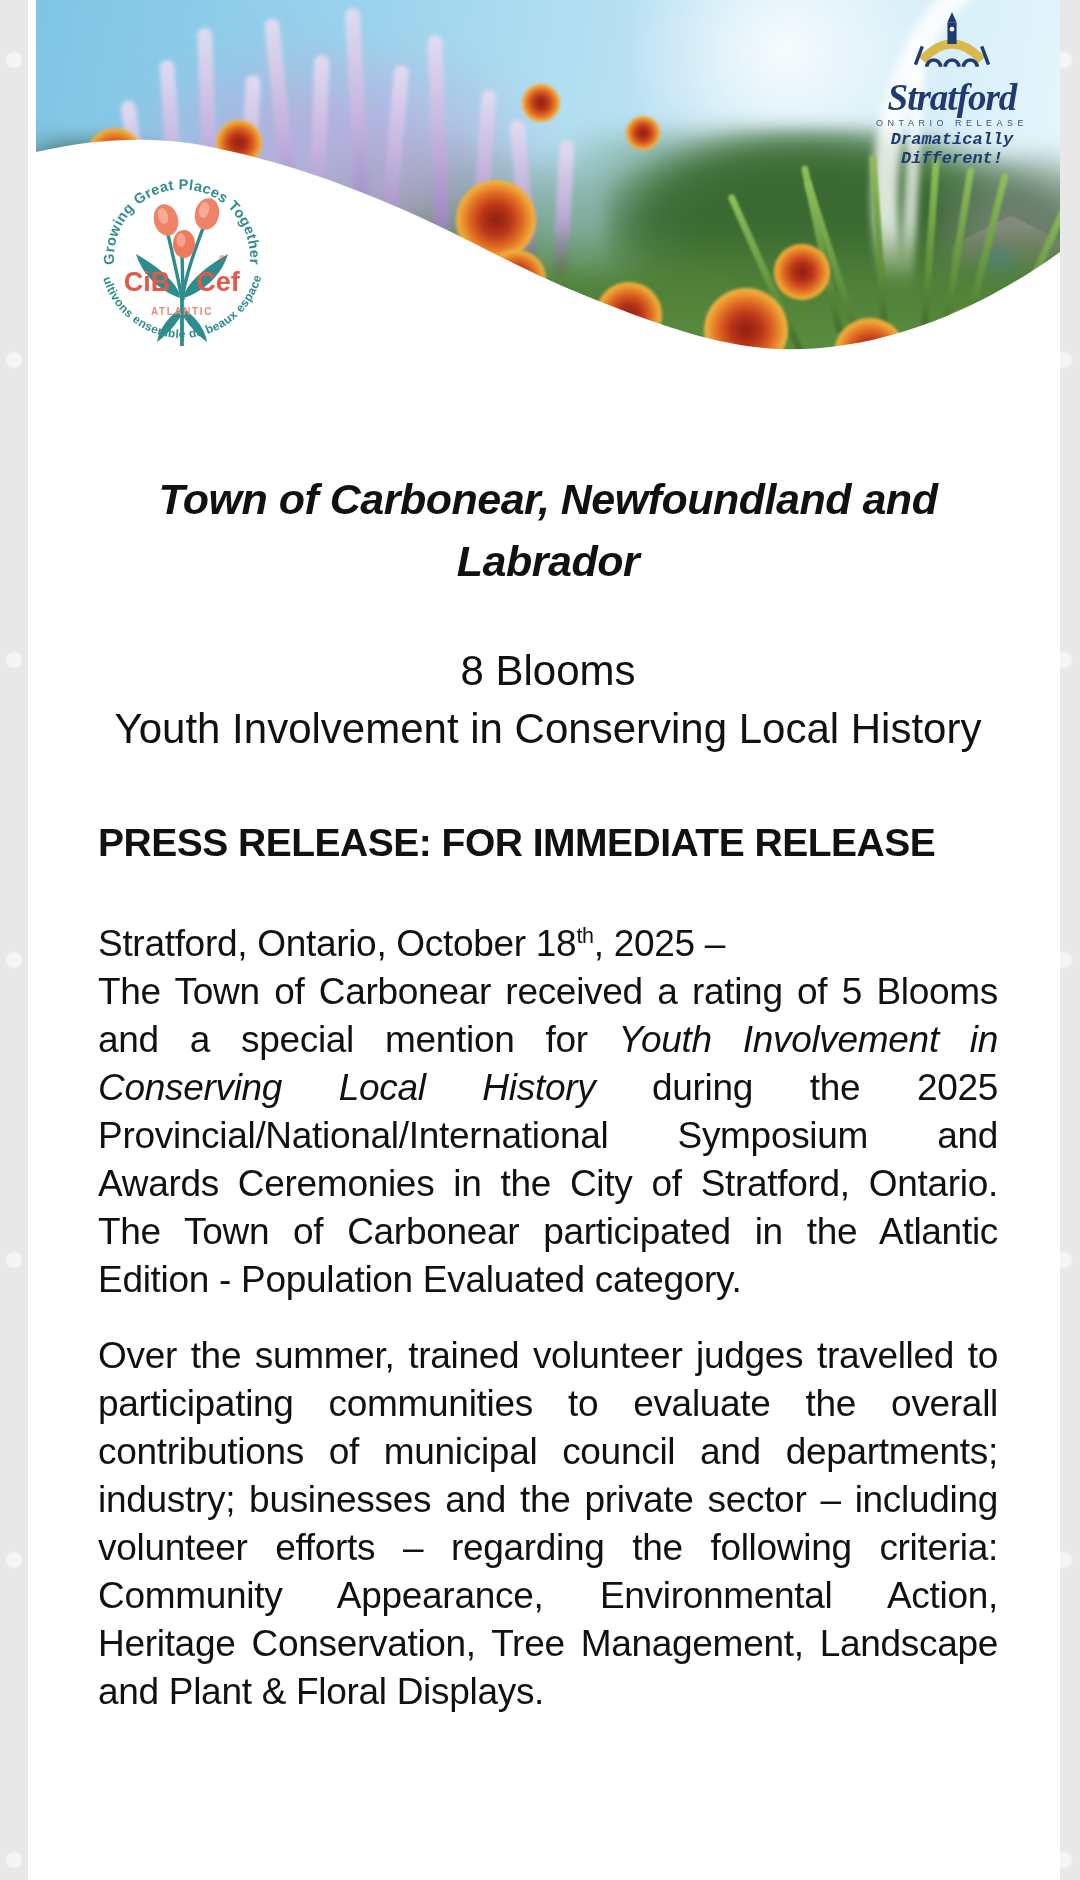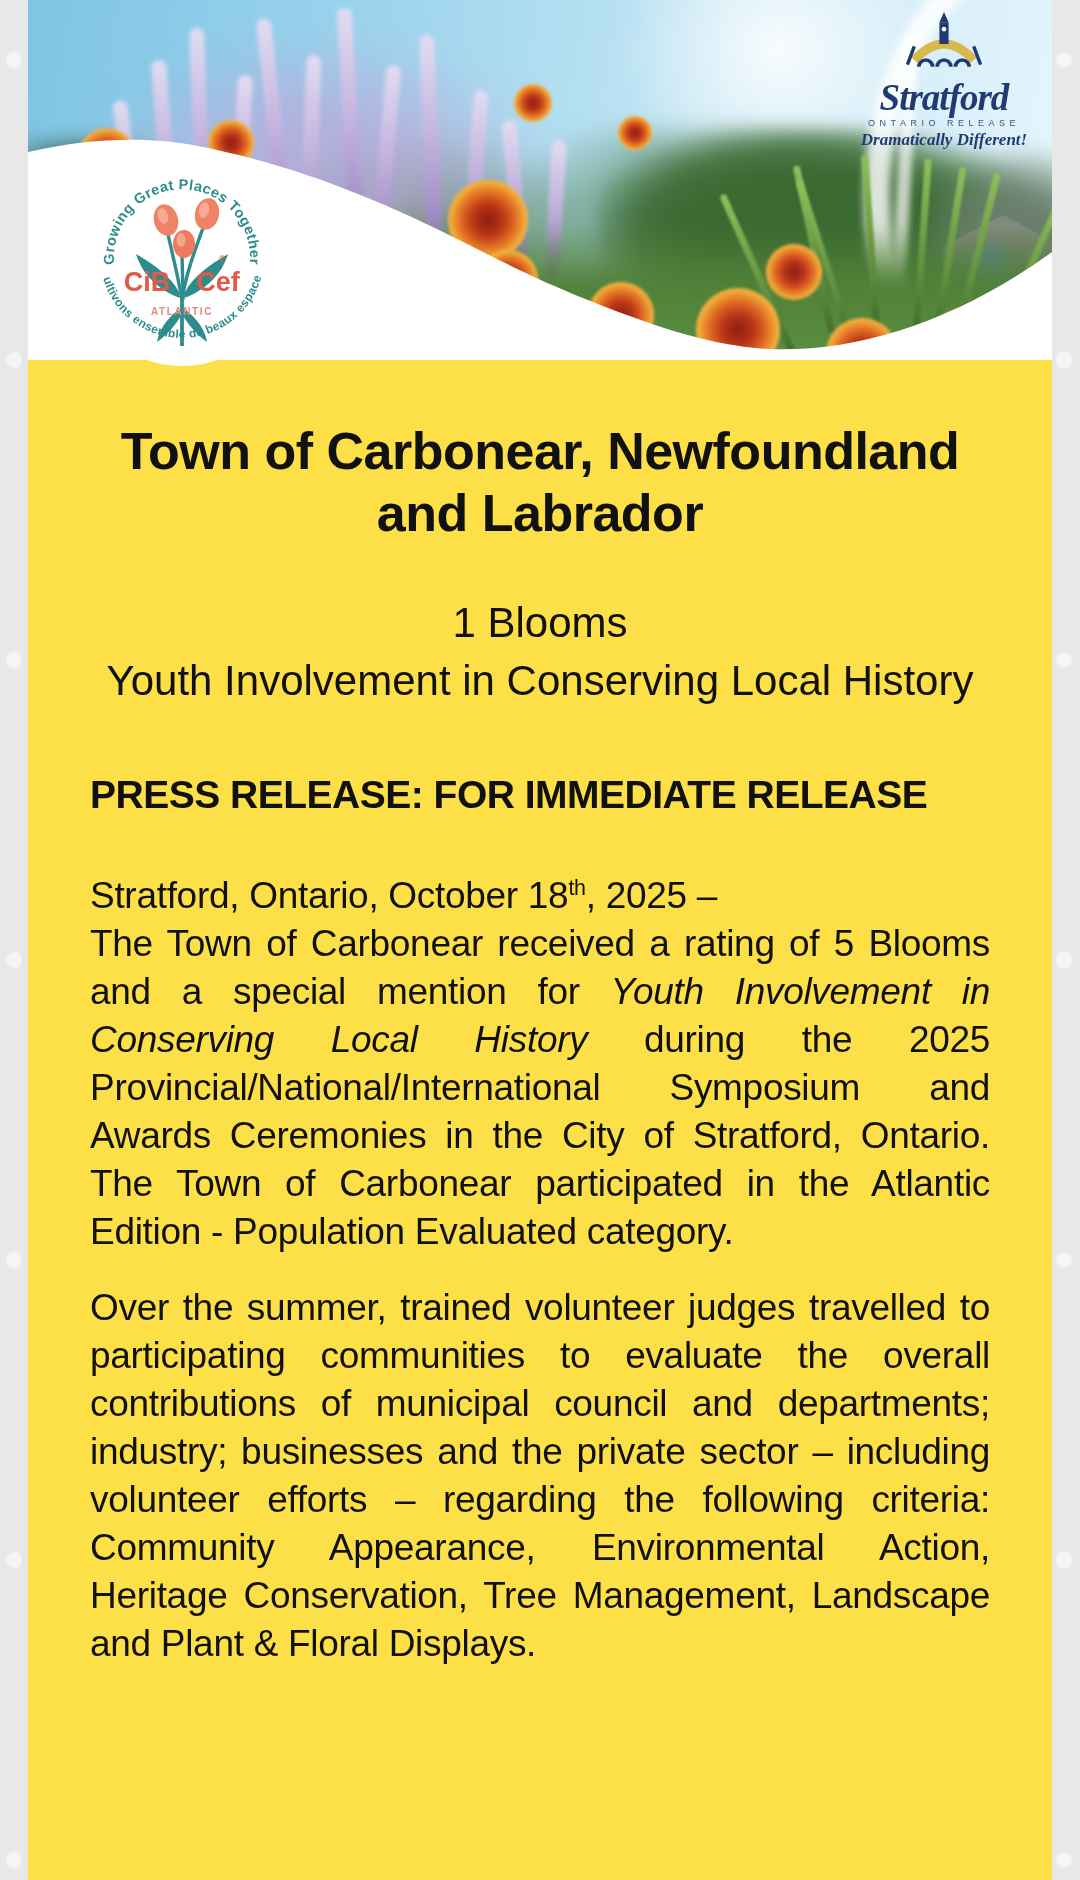--- a/index.html
+++ b/index.html
@@ -8,21 +8,21 @@
     font-family:"Liberation Sans",sans-serif;
     background-color:#e8e8e8;
     background-image:
       radial-gradient(circle at 14px 60px, rgba(255,255,255,.55) 7px, rgba(255,255,255,0) 9px),
       radial-gradient(circle at 80% 75%, rgba(255,255,255,.45) 5px, rgba(255,255,255,0) 7px),
       radial-gradient(circle at 30% 40%, rgba(255,255,255,0) 54px, rgba(255,255,255,.35) 58px, rgba(255,255,255,0) 64px);
     background-size:150px 300px, 210px 380px, 360px 520px;
     overflow:hidden;
   }
   .page{position:relative;width:1080px;height:1880px;}
-  .card{position:absolute;left:28px;top:0;width:1024px;height:1880px;background:#fde047;}
+  .card{position:absolute;left:28px;top:0;width:1024px;height:1880px;background:#ffffff;padding-left:8px;}
 
   
   .hero{position:relative;width:1024px;height:360px;overflow:hidden;}
   .layer{position:absolute;}
   .sky{inset:0;background:linear-gradient(100deg,#7fc4e4 0%,#9ad3ec 30%,#c4e6f5 65%,#e8f6fc 100%);}
   .sun{left:540px;top:-80px;width:420px;height:260px;border-radius:50%;
        background:radial-gradient(circle,rgba(255,255,255,.85) 0%,rgba(255,255,255,0) 65%);}
   .treeband{left:-40px;top:130px;width:1120px;height:210px;filter:blur(11px);
     background:
       radial-gradient(190px 130px at 10% 55%,#2d5a2b 0%,rgba(45,90,43,0) 70%),
@@ -92,27 +92,27 @@
   .blades i:nth-child(8){left:905px;top:165px;transform:rotate(9deg);}
 
   .wave{position:absolute;left:0;top:0;width:1024px;height:360px;}
 
   
   .cib{position:absolute;left:46px;top:150px;width:216px;height:216px;}
   .stratford{position:absolute;top:12px;right:8px;width:200px;text-align:center;color:#1f3b72;}
   .strat-name{font-family:"Liberation Serif",serif;font-style:italic;font-weight:700;
     font-size:37px;line-height:36px;letter-spacing:-1px;}
   .strat-sub{font-size:9px;letter-spacing:4.5px;color:#31548e;margin-top:2px;}
-  .strat-tag{font-family:Liberation Serif, serif;font-style:italic;font-weight:700;
+  .strat-tag{font-family:Liberation Mono, monospace;font-style:italic;font-weight:700;
     font-size:17px;margin-top:2px;}
 
   
   .content{color:#111;}
-  .title{font-weight:700;font-size:52px;line-height:62px;
-    text-align:center;margin:60px 45px 0;letter-spacing:-0.5px;}
+  .title{font-style:italic;font-weight:700;font-size:43px;line-height:62px;
+    text-align:center;margin:108px 45px 0;letter-spacing:-0.5px;}
   .subtitle{font-weight:400;font-size:42px;line-height:58px;text-align:center;margin:50px 60px 0;}
   .press{font-weight:700;font-size:39px;line-height:50px;margin:60px 62px 0;letter-spacing:-0.5px;}
   .body-text{font-size:37px;line-height:48px;text-align:justify;margin:52px 62px 0;letter-spacing:-0.3px;}
   .body-text + .body-text{margin-top:28px;}
   .body-text sup{font-size:58%;line-height:0;vertical-align:super;}
   .body-text em{font-style:italic;}
 </style>
 </head>
 <body>
 
@@ -223,21 +223,21 @@
       <text x="73" y="141" text-anchor="middle" font-size="27" font-weight="700" fill="#df5a48">CiB</text>
       <text x="144" y="141" text-anchor="middle" font-size="27" font-weight="700" fill="#df5a48">Cef</text>
       <text x="148" y="112" text-anchor="middle" font-size="9" fill="#df5a48">®</text>
       <text x="108" y="165" text-anchor="middle" font-size="10" font-weight="700" letter-spacing="1.6" fill="#e8897a">ATLANTIC</text>
     </svg>
 
     <main class="content">
       <h1 class="title">Town of Carbonear, Newfoundland and Labrador</h1>
 
       <div class="subtitle">
-        <div>1 Blooms</div>
+        <div>8 Blooms</div>
         <div>Youth Involvement in Conserving Local History</div>
       </div>
 
       <h2 class="press">PRESS RELEASE: FOR IMMEDIATE RELEASE</h2>
 
       <p class="body-text"><span>Stratford, Ontario, October 18</span><sup>th</sup><span>, 2025 –</span><br><span>The Town of Carbonear received a rating of 5 Blooms and a special mention for </span><em>Youth Involvement in Conserving Local History</em><span> during the 2025 Provincial/National/International Symposium and Awards Ceremonies in the City of Stratford, Ontario. The Town of Carbonear participated in the Atlantic Edition - Population Evaluated category.</span></p>
 
       <p class="body-text">Over the summer, trained volunteer judges travelled to participating communities to evaluate the overall contributions of municipal council and departments; industry; businesses and the private sector – including volunteer efforts – regarding the following criteria: Community Appearance, Environmental Action, Heritage Conservation, Tree Management, Landscape and Plant &amp; Floral Displays.</p>
     </main>
 

